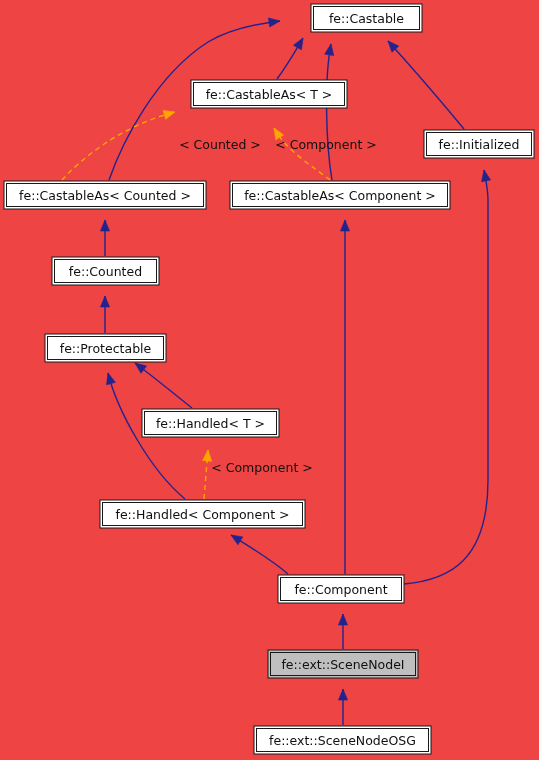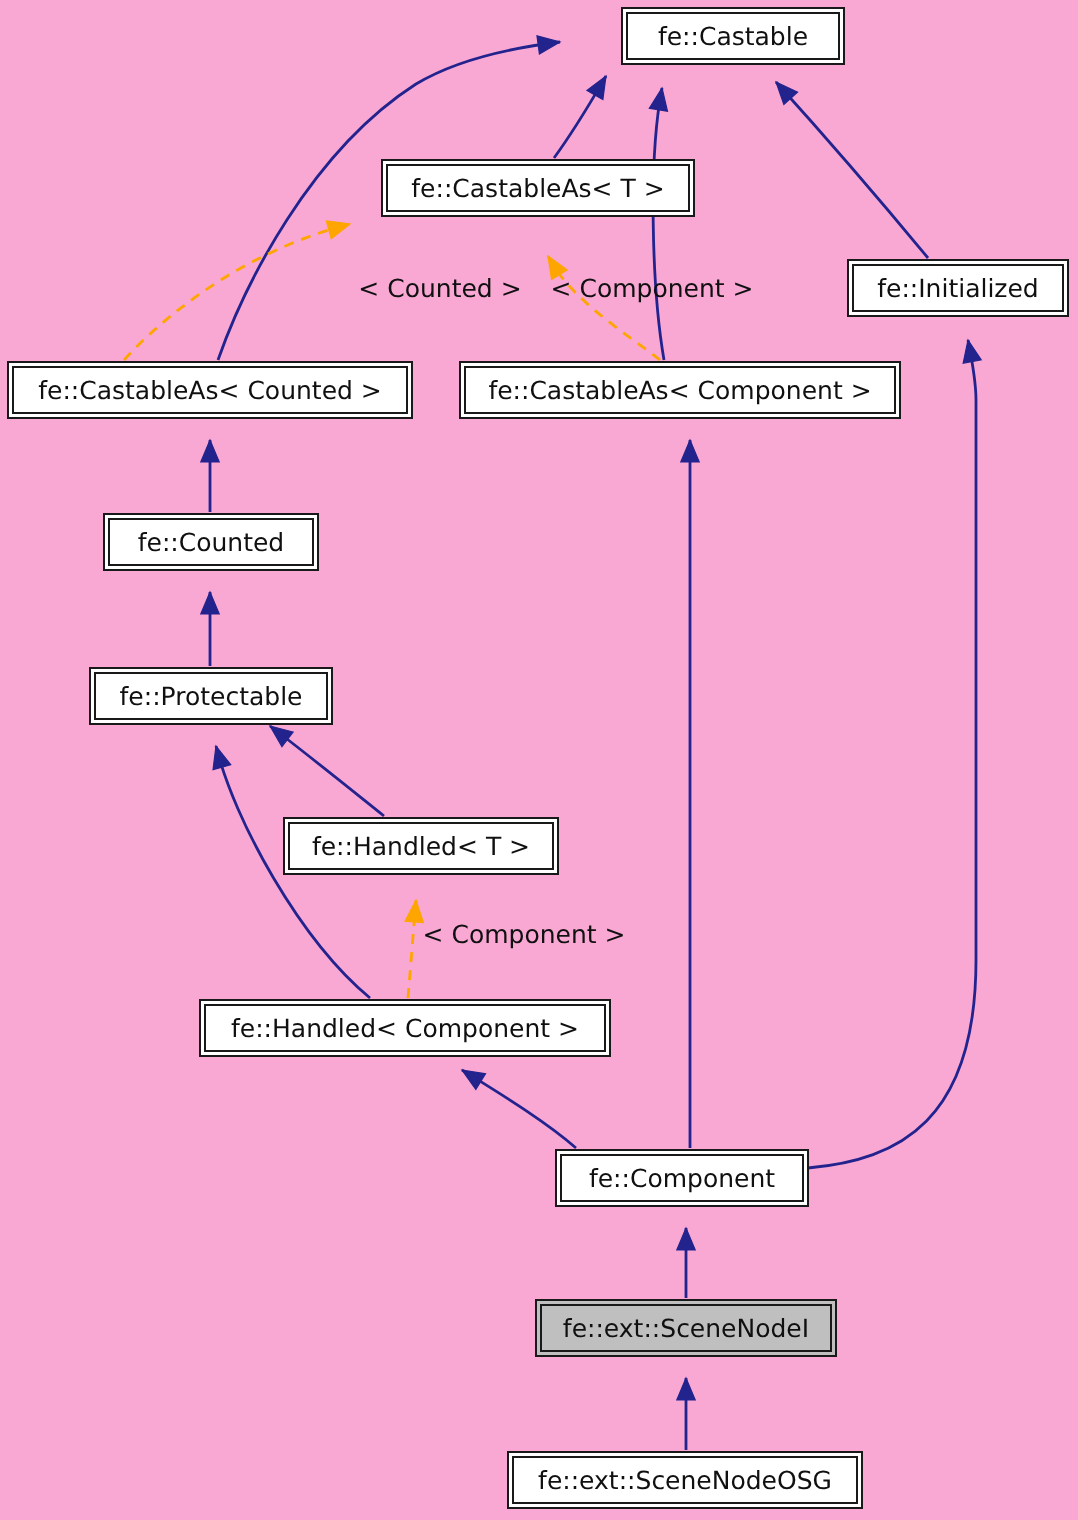--- a/index.html
+++ b/index.html
@@ -10,21 +10,21 @@
   body {
     width: 539px;
     height: 760px;
     font-family: "DejaVu Sans", "Liberation Sans", sans-serif;
     overflow: hidden;
   }
   #diagram-root {
     position: relative;
     width: 539px;
     height: 760px;
-    background: #f9a8d4;
+    background: #ef4444;
   }
   svg#graph {
     display: block;
     width: 539px;
     height: 760px;
   }
   .node-box {
     fill: #ffffff;
     stroke: #191919;
     stroke-width: 1;

